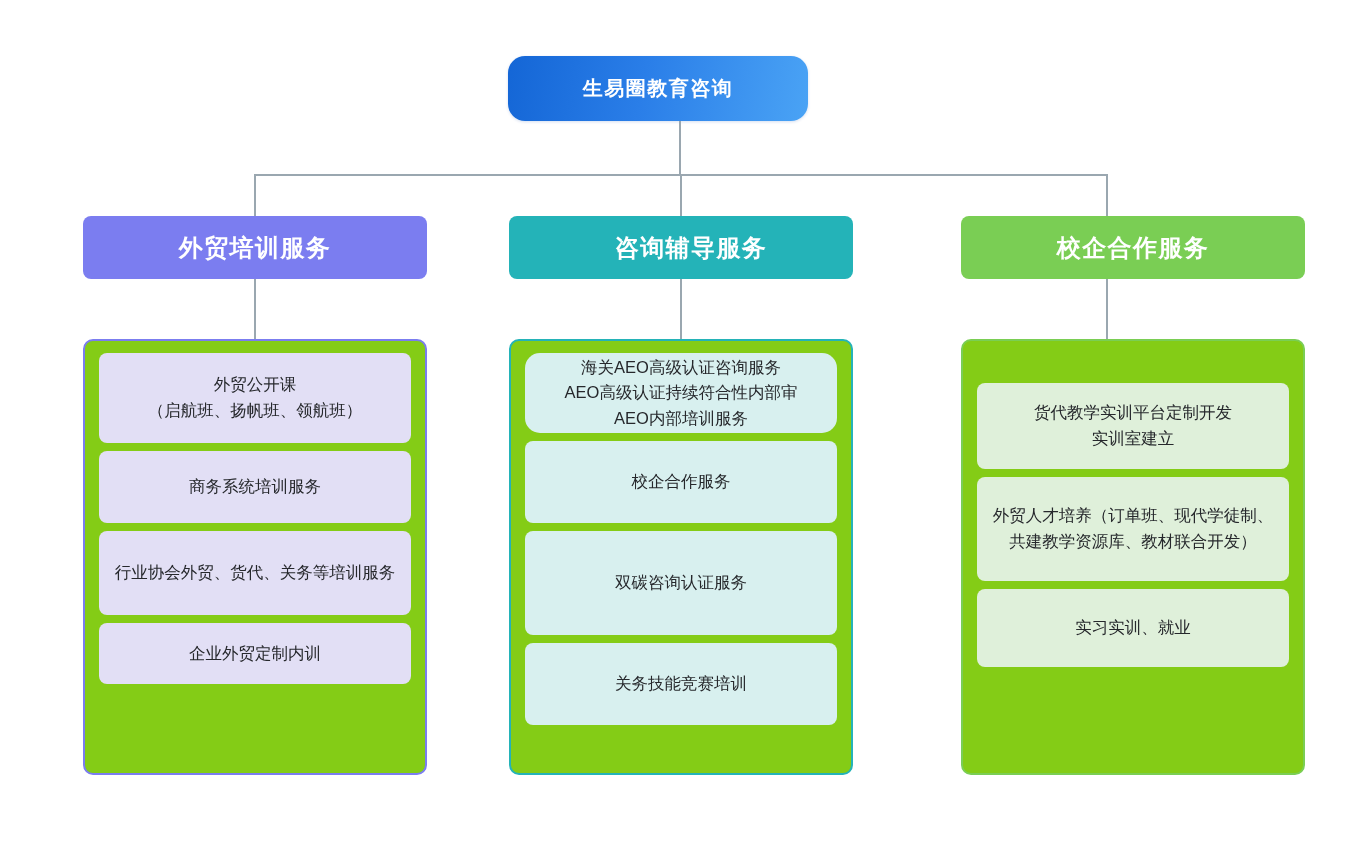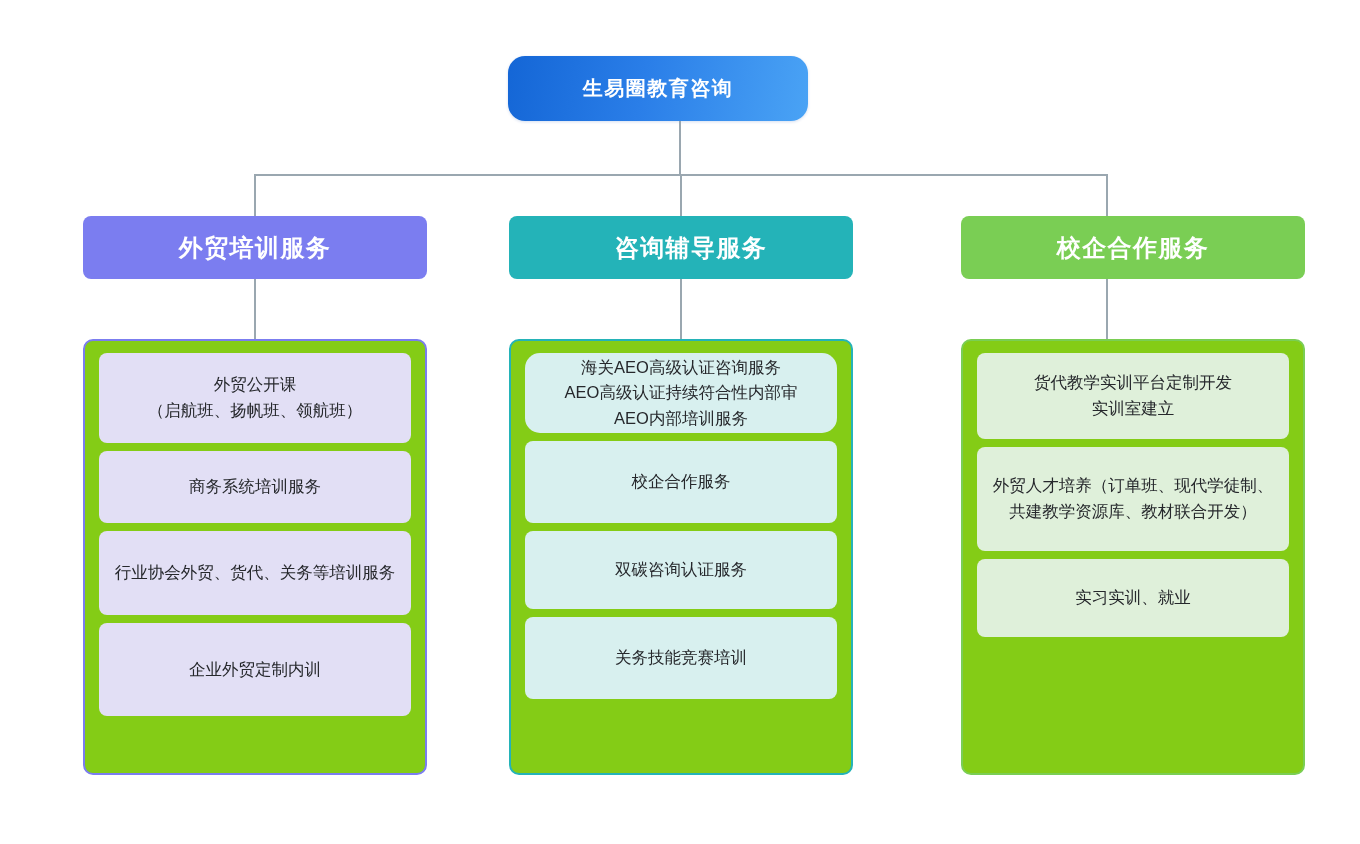--- a/index.html
+++ b/index.html
@@ -141,43 +141,43 @@
 
   <div class="column c0">
     <div class="col-header">
       <span class="label">外贸培训服务</span>
     </div>
     <div class="col-body">
       <div class="item" style="height:90px;">外贸公开课
 （启航班、扬帆班、领航班）</div>
       <div class="item" style="height:72px;">商务系统培训服务</div>
       <div class="item" style="height:84px;">行业协会外贸、货代、关务等培训服务</div>
-      <div class="item" style="height:93px;">企业外贸定制内训</div>
+      <div class="item" style="height:61px;">企业外贸定制内训</div>
     </div>
   </div>
 
   <div class="column c1">
     <div class="col-header">
       <span class="label">咨询辅导服务</span>
     </div>
     <div class="col-body">
       <div class="item" style="height:80px;border-radius:15px;">海关AEO高级认证咨询服务
 AEO高级认证持续符合性内部审
 AEO内部培训服务</div>
       <div class="item" style="height:82px;">校企合作服务</div>
-      <div class="item" style="height:78px;">双碳咨询认证服务</div>
+      <div class="item" style="height:104px;">双碳咨询认证服务</div>
       <div class="item" style="height:82px;">关务技能竞赛培训</div>
     </div>
   </div>
 
   <div class="column c2">
     <div class="col-header">
       <span class="label">校企合作服务</span>
     </div>
     <div class="col-body">
-      <div class="item" style="height:86px;">货代教学实训平台定制开发
+      <div class="item" style="height:86px;margin-top:30px;">货代教学实训平台定制开发
 实训室建立</div>
       <div class="item" style="height:104px;">外贸人才培养（订单班、现代学徒制、共建教学资源库、教材联合开发）</div>
       <div class="item" style="height:78px;">实习实训、就业</div>
     </div>
   </div>
 
 </div>
 
 </body></html>

